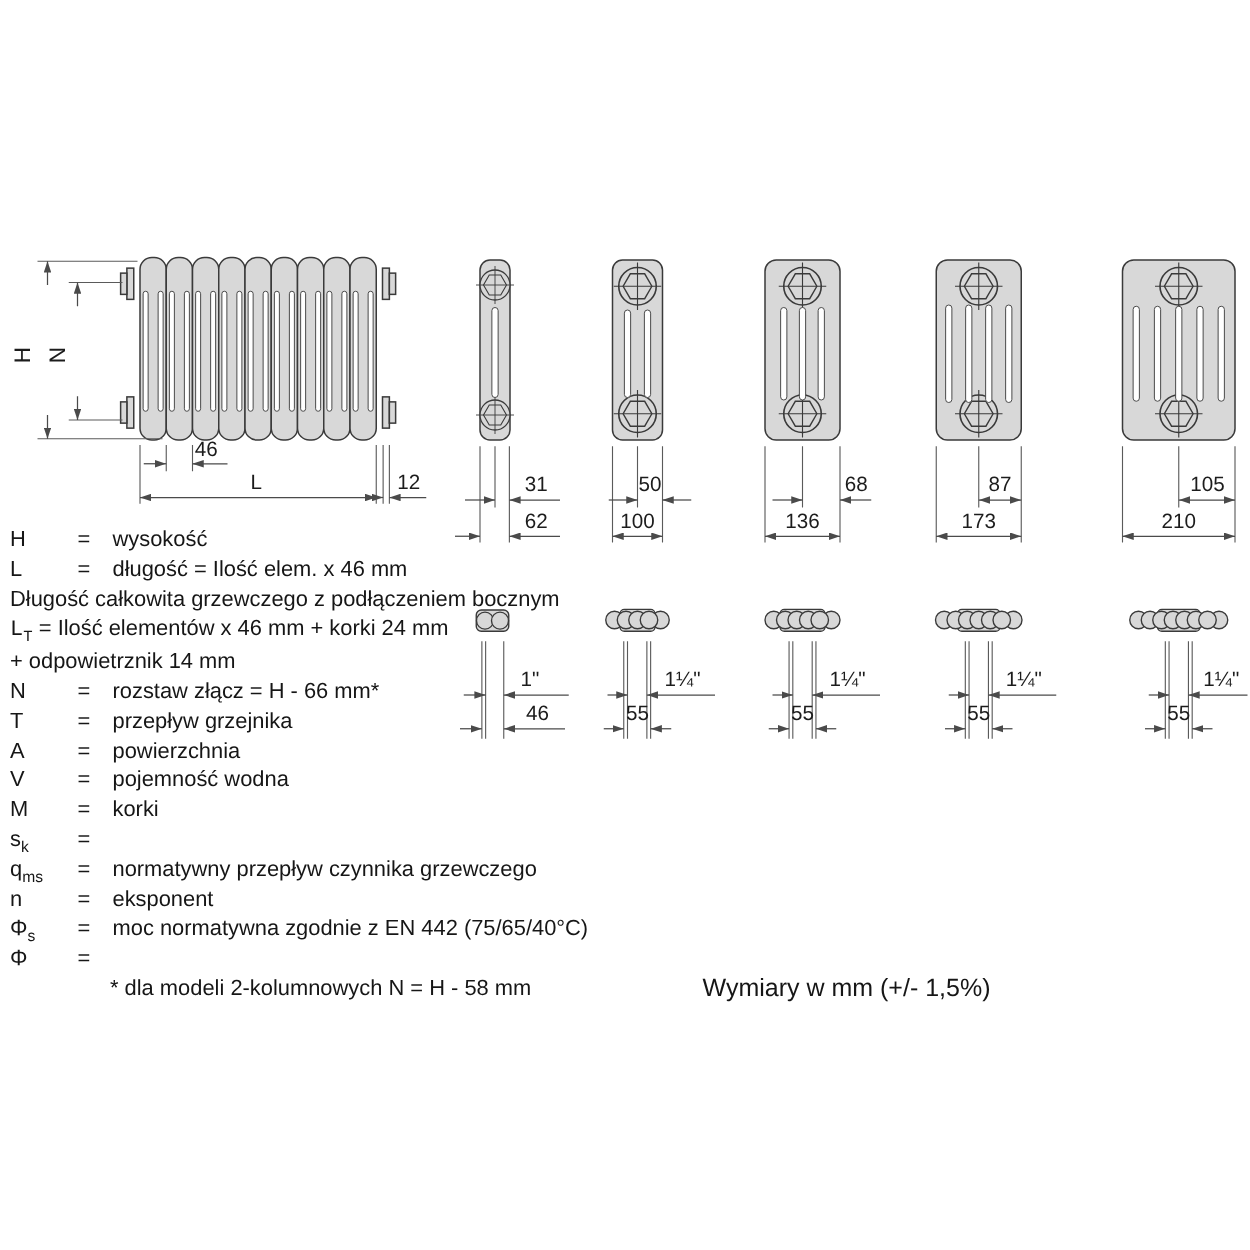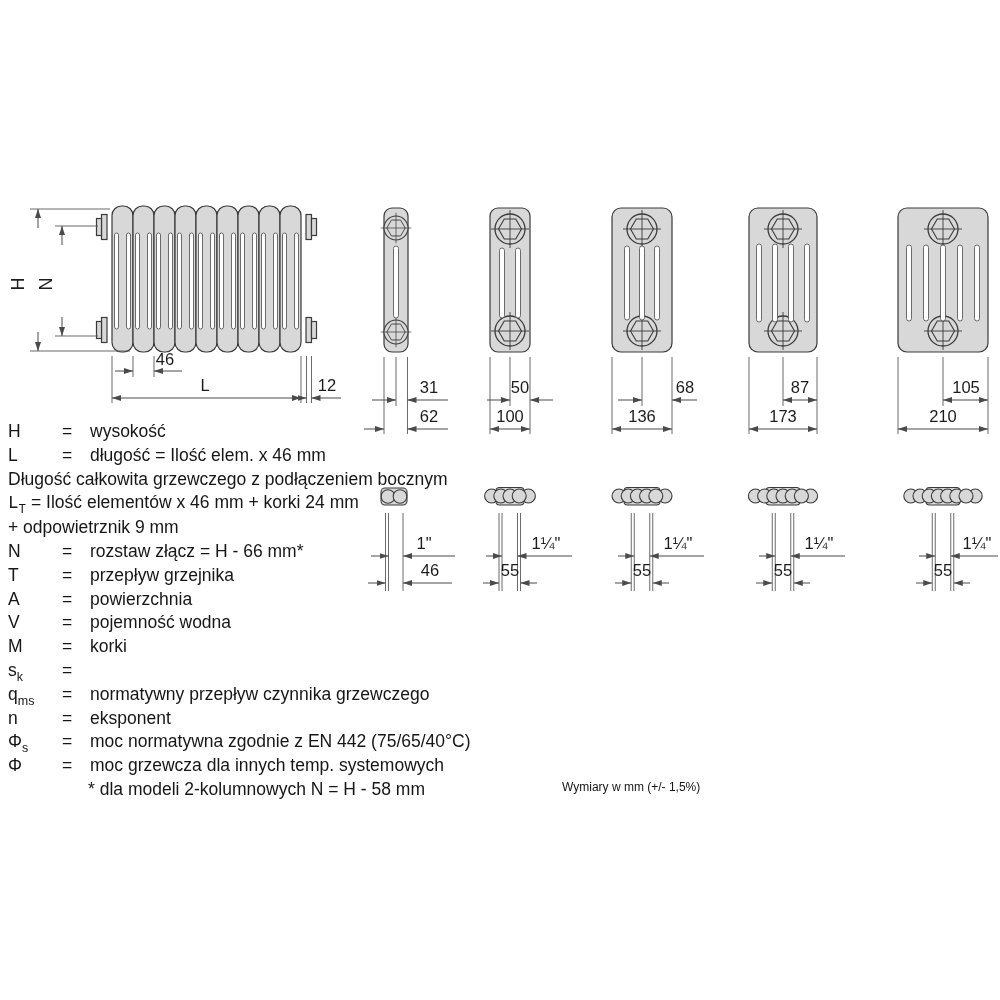--- a/index.html
+++ b/index.html
@@ -22,21 +22,21 @@
 
   
   .legend{position:absolute;left:8px;top:420px;width:575px;}
   .lrow{display:flex;align-items:baseline;line-height:23.8px;font-size:17.5px;white-space:nowrap;}
   .sym{flex:0 0 54px;}
   .flow .sym{flex:0 0 auto;font-family:Liberation Mono, monospace;}
   .eq{flex:0 0 28px;}
   .indent{padding-left:80px;text-align:center;}
   .gap{margin-left:5px;text-align:right;}
   sub{font-size:12.5px;line-height:0;}
-  .note{position:absolute;left:562px;top:780px;font-size:12px;white-space:nowrap;}
+  .note{position:absolute;left:562px;top:780px;font-size:20px;white-space:nowrap;}
 </style>
 </head>
 <body>
 
 <div class="stage">
 
 <svg class="drawing" width="1000" height="1000" viewBox="0 0 1000 1000">
   <defs>
     <marker id="ah" viewBox="0 0 9 6" refX="9" refY="3" markerWidth="9" markerHeight="6" orient="auto-start-reverse" markerUnits="userSpaceOnUse">
       <path d="M0 0 L9 3 L0 6 Z" fill="#4a4a4a"></path>
@@ -319,21 +319,21 @@
       <span class="txt">Długość całkowita grzewczego z podłączeniem bocznym</span>
     </div>
     <div class="lrow flow">
       <span class="sym"><span>L</span><sub>T</sub></span>
 
       <span class="txt gap">= Ilość elementów x 46 mm + korki 24 mm</span>
     </div>
     <div class="lrow flow">
       <span class="sym"><span></span><sub></sub></span>
 
-      <span class="txt">+ odpowietrznik 9 mm</span>
+      <span class="txt">+ odpowietrznik 14 mm</span>
     </div>
     <div class="lrow">
       <span class="sym"><span>N</span><sub></sub></span>
       <span class="eq">=</span>
       <span class="txt">rozstaw złącz = H - 66 mm*</span>
     </div>
     <div class="lrow">
       <span class="sym"><span>T</span><sub></sub></span>
       <span class="eq">=</span>
       <span class="txt">przepływ grzejnika</span>
@@ -368,21 +368,20 @@
       <span class="txt">eksponent</span>
     </div>
     <div class="lrow">
       <span class="sym"><span>Φ</span><sub>s</sub></span>
       <span class="eq">=</span>
       <span class="txt">moc normatywna zgodnie z EN 442 (75/65/40°C)</span>
     </div>
     <div class="lrow">
       <span class="sym"><span>Φ</span><sub></sub></span>
       <span class="eq">=</span>
-      <span class="txt">moc grzewcza dla innych temp. systemowych</span>
     </div>
     <div class="lrow flow indent">
       <span class="sym"><span></span><sub></sub></span>
 
       <span class="txt">* dla modeli 2-kolumnowych N = H - 58 mm</span>
     </div>
   </div>
 
   <div class="note">Wymiary w mm (+/- 1,5%)</div>
 

